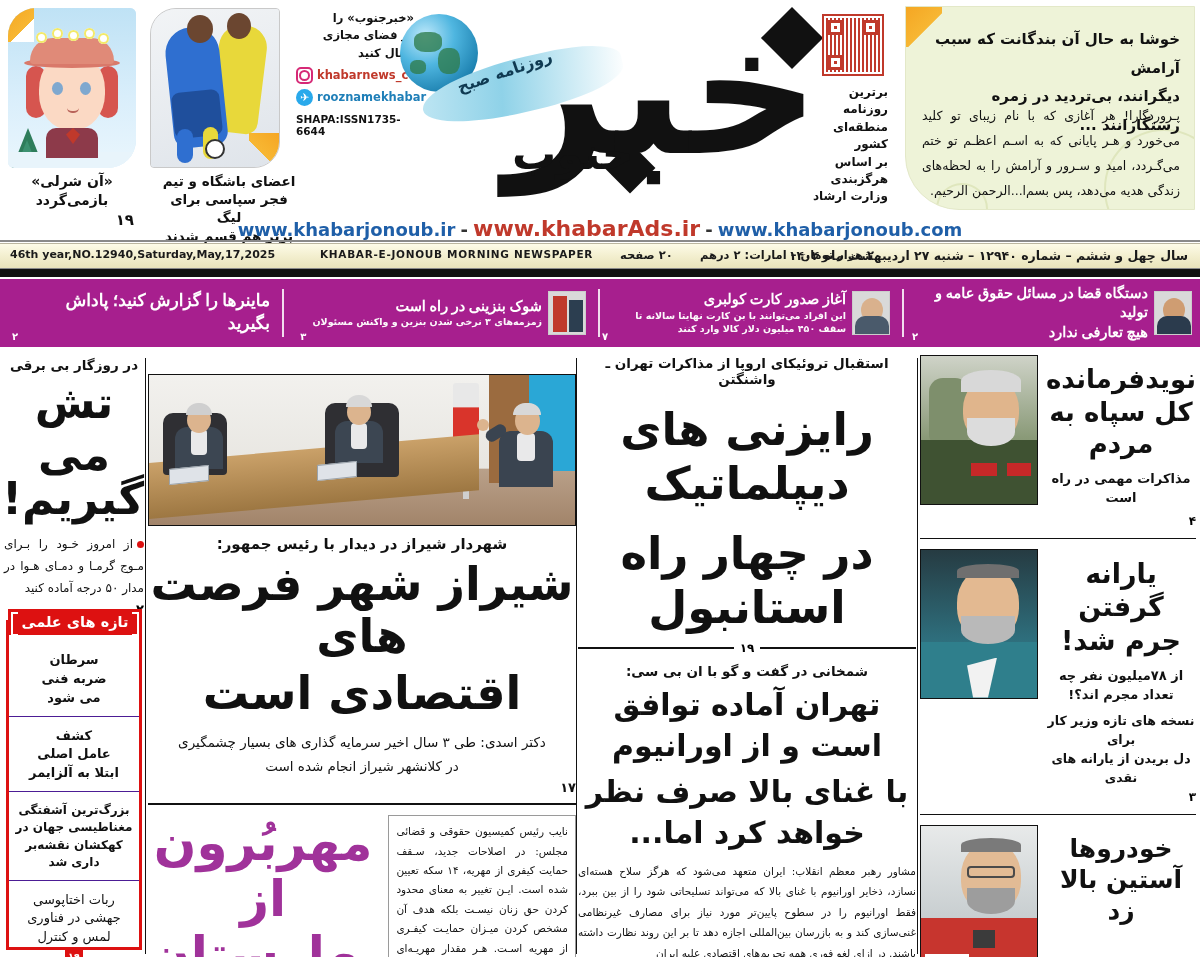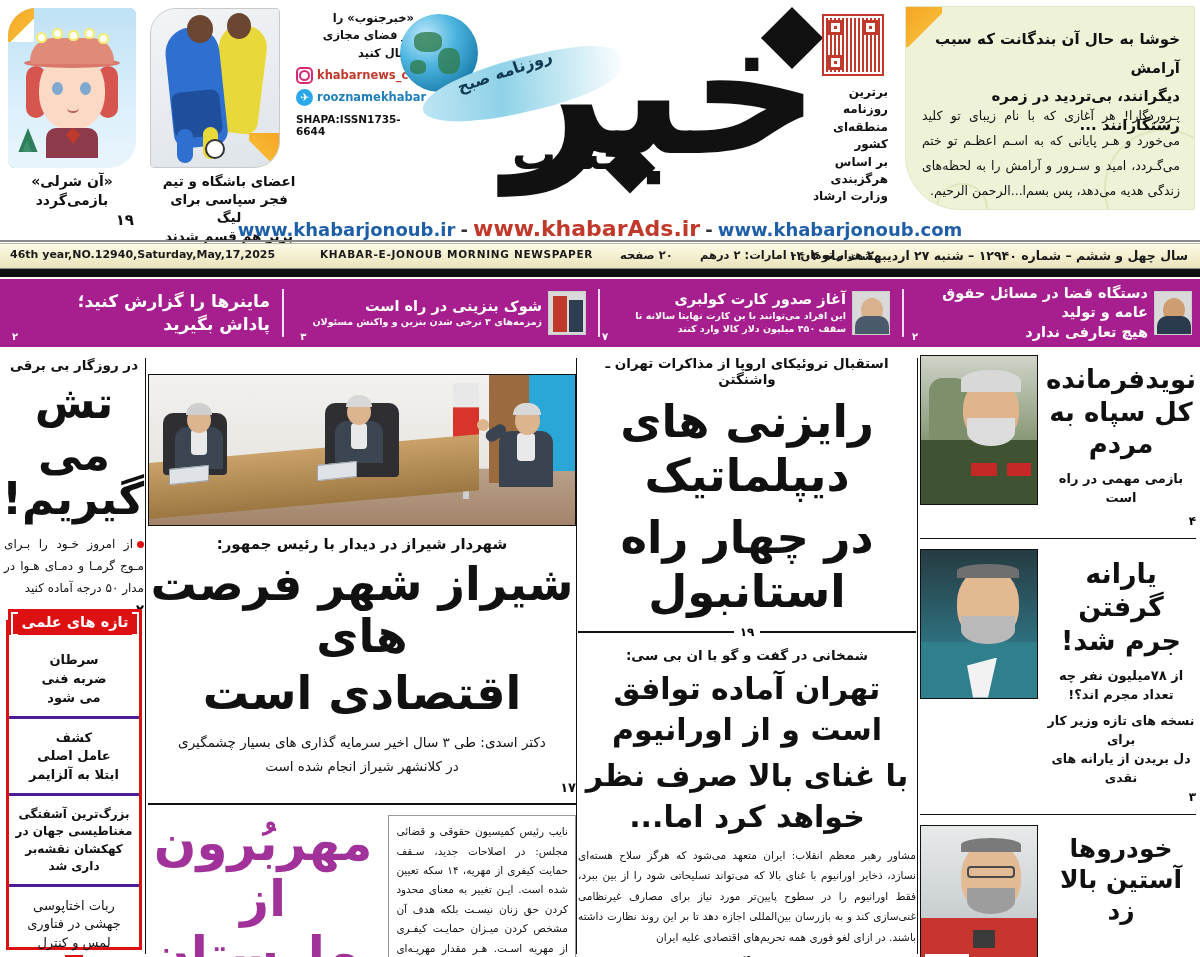--- a/index.html
+++ b/index.html
@@ -126,21 +126,21 @@
   .ib-fa { right:12px; font-size:12.5px; }
   .blackbar { position:absolute; left:0; top:269px; width:1200px; height:8px; background:#111; }
 
   
   .magenta { position:absolute; left:0; top:279px; width:1200px; height:68px; background:#a71f8e; }
   .mg-item { position:absolute; top:5px; height:58px; display:flex; align-items:center; gap:6px; color:#fff; }
   .mg-thumb { width:38px; height:44px; background:#d9d9d9; flex:0 0 auto; overflow:hidden; position:relative; border:1px solid #ccc; }
   .mg-face { position:absolute; left:8px; top:6px; width:22px; height:24px; background:#d8b08c; border-radius:50%; }
   .mg-body { position:absolute; left:2px; bottom:0; width:34px; height:18px; background:#3b4a5a; border-radius:10px 10px 0 0; }
   .mg-texts { text-align:right; line-height:1.35; }
-  .mg-title { font-size:14.5px; font-weight:bold; }
+  .mg-title { font-size:14.5px; font-weight:bold;font-family:Liberation Serif, serif; }
   .mg-sub { font-size:9.5px; font-weight:bold; opacity:.97; }
   .mg-num { font-size:10px; font-weight:bold; align-self:flex-end; }
   .mg-div { position:absolute; top:10px; width:2px; height:48px; background:#fff; opacity:.85; }
 
   
   .col-left   { position:absolute; left:4px;   top:355px; width:140px; height:598px; }
   .col-mid    { position:absolute; left:148px; top:374px; width:428px; height:598px; }
   .col-center { position:absolute; left:578px; top:355px; width:338px; height:598px; }
   .col-right  { position:absolute; left:920px; top:355px; width:276px; height:598px; }
 
@@ -150,21 +150,21 @@
   .l-kicker { text-align:center; font-size:13.5px; font-weight:bold; color:#111; margin-top:2px; }
   .l-big { text-align:center; font-size:44px; font-weight:bold; color:#111; line-height:1.0; margin-top:8px; letter-spacing:-1px; }
   .l-body { margin-top:12px; font-size:12px; line-height:1.85; color:#111; text-align:justify; }
   .bullet { display:inline-block; width:7px; height:7px; background:#d11; border-radius:50%; margin-left:4px; vertical-align:middle; }
   .sci-box { position:absolute; left:2px; top:265px; width:136px; height:330px; border:3px solid #d11; }
   .sci-head { position:absolute; left:-1px; top:-14px; width:134px; height:26px; background:#d11; color:#fff;
      font-size:14.5px; font-weight:bold; text-align:center; line-height:26px; }
   .sci-head::before, .sci-head::after { content:""; position:absolute; top:3px; width:5px; height:20px; border:2px solid #fff; }
   .sci-head::before { left:3px; border-right:none; }
   .sci-head::after { right:3px; border-left:none; }
-  .sci-item { padding:10px 6px 8px; text-align:center; font-size:13px; font-weight:bold; color:#111; line-height:1.45; border-bottom:3px solid #4c1d95; }
+  .sci-item { padding:10px 6px 8px; text-align:center; font-size:13px; font-weight:bold; color:#111; line-height:1.45; border-bottom:1px solid #4c1d95; }
   .sci-item:last-child { border-bottom:none; }
   .sci-num { display:inline-block; background:#d11; color:#fff; font-size:10px; padding:1px 3px; font-weight:bold; }
 
   
   .photo-main { width:428px; height:152px; border:1px solid #111; overflow:hidden; position:relative; background:#cfd6dd; }
   .pm-wall { position:absolute; inset:0; background:linear-gradient(180deg,#f2f1ee 0%, #e8e6e1 62%, #b9a089 63%, #a2846a 100%); }
   .pm-panel { position:absolute; right:46px; top:0; width:40px; height:108px; background:#9b6b3f; }
   .pm-blue { position:absolute; right:0; top:0; width:46px; height:96px; background:#2aa7d6; }
   .pm-flag { position:absolute; right:96px; top:8px; width:26px; height:92px;
      background:linear-gradient(180deg,#e8e8e8 0%, #e8e8e8 26%, #d9342b 27%, #d9342b 72%, #ddd 73%); border-radius:3px; }
@@ -183,21 +183,21 @@
   .m-sub { text-align:center; font-size:13.5px; color:#111; line-height:1.8; margin-top:10px; }
   .m-num { font-size:13px; font-weight:bold; color:#111; margin-top:2px; }
   .hr-black { border:none; border-top:2px solid #111; margin:8px 0 0; }
 
   .bahar-wrap { display:flex; gap:10px; margin-top:10px; }
   .bahar-box { width:192px; border:1px solid #9a9a9a; padding:6px 7px; font-size:10.5px; line-height:1.85; text-align:justify; color:#111; background:#fff; }
   .bahar-title { flex:1; text-align:center; font-size:50px; font-weight:bold; color:#a0329a; line-height:1.12; letter-spacing:-1px; }
 
   
   .c-kicker { text-align:center; font-size:13.5px; font-weight:bold; color:#111; }
-  .c-head { text-align:center; font-size:45px; font-weight:bold; color:#111; line-height:1.2; margin-top:8px; letter-spacing:-1.5px; }
+  .c-head { text-align:center; font-size:45px; font-weight:bold; color:#111; line-height:1.2; margin-top:16px; letter-spacing:-1.5px; }
   .c-rule { display:flex; align-items:center; gap:6px; margin:6px 0 8px; }
   .c-rule .ln { flex:1; height:0; border-top:2px solid #111; }
   .c-rule .nm { font-size:12px; font-weight:bold; }
   .c-head2 { text-align:center; font-size:30px; font-weight:bold; color:#111; line-height:1.35; margin-top:6px; letter-spacing:-1px; }
   .c-body { font-size:10.5px; line-height:1.95; text-align:justify; color:#111; margin-top:8px; }
 
   
   .r-box { position:relative; display:flex; gap:8px; align-items:flex-start; }
   .r-texts { flex:1; text-align:center; padding-top:8px; }
   .r-title { font-size:26px; font-weight:bold; color:#111; line-height:1.25; letter-spacing:-1px; }
@@ -506,21 +506,21 @@
     </div>
 
   </div>
 
   <div class="col-right">
 
     <div class="r-box">
       <div class="r-texts">
         <div class="r-title">نویدفرمانده</div>
         <div class="r-title">کل سپاه به مردم</div>
-        <div class="r-sub">بازمی مهمی در راه است</div>
+        <div class="r-sub">مذاکرات مهمی در راه است</div>
         <div style="text-align:right;font-size:12px;font-weight:bold;margin-top:6px">۴</div>
       </div>
       <div class="r-photo">
         <div class="pf-bg" style="background:linear-gradient(180deg,#cfd3c8 0%,#8a9a78 55%,#6e8059 100%)"></div>
         <div style="position:absolute;left:8px;top:22px;width:40px;height:70px;background:#7e8f6c;border-radius:14px"></div>
         <div class="pf-body" style="height:64px;background:#3f5232"></div>
         <div style="position:absolute;left:50px;bottom:28px;width:26px;height:13px;background:#c62828"></div>
         <div style="position:absolute;right:6px;bottom:28px;width:24px;height:13px;background:#c62828"></div>
         <div class="pf-head" style="left:42px;top:22px;width:56px;height:64px;background:#e0b58c"></div>
         <div class="pf-hair" style="left:40px;top:14px;width:60px;height:22px;background:#d8d8d8"></div>

